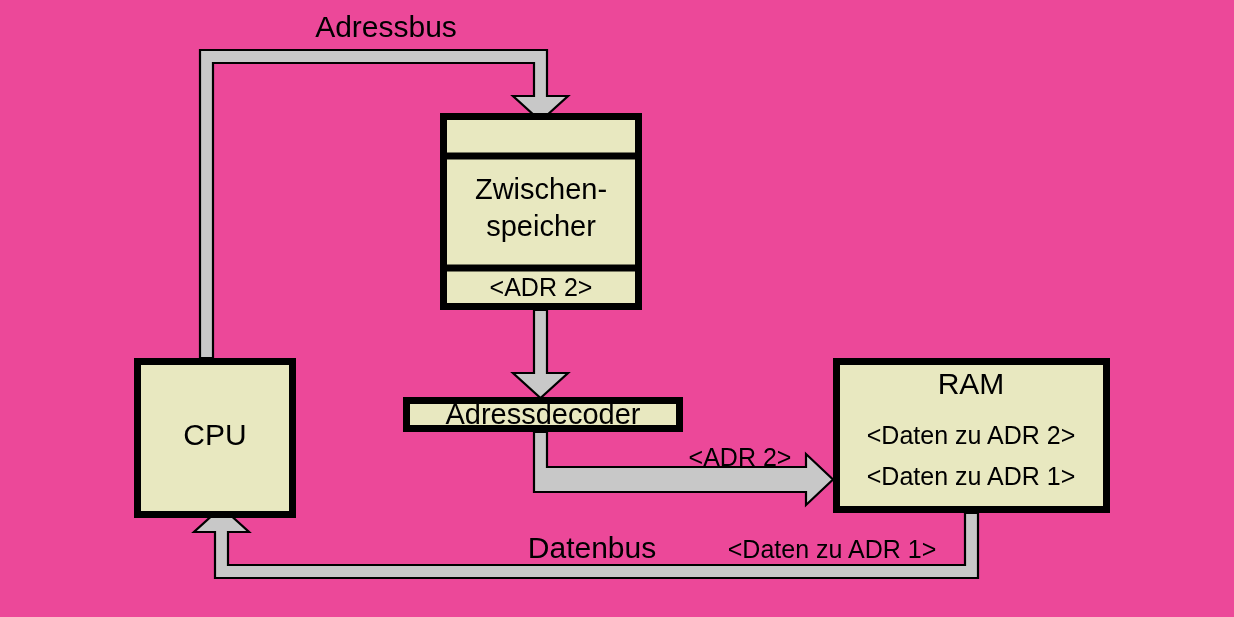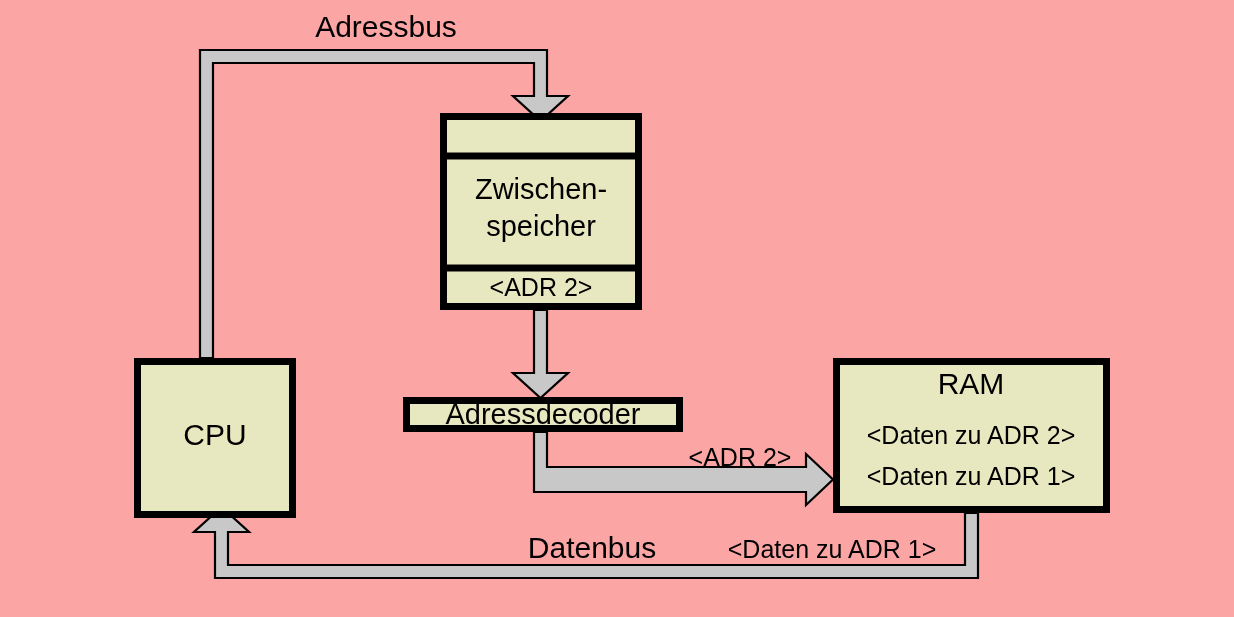--- a/index.html
+++ b/index.html
@@ -4,21 +4,21 @@
 <style>
   html, body {
     margin: 0;
     padding: 0;
     background: #ffffff;
   }
   #stage {
     position: relative;
     width: 1234px;
     height: 617px;
-    background: #fca5a5;
+    background: #ec4899;
     font-family: "Liberation Sans", sans-serif;
     overflow: hidden;
     text-decoration: underline;
   }
   #diagram-svg {
     position: absolute;
     left: 0;
     top: 0;
     width: 1234px;
     height: 617px;

